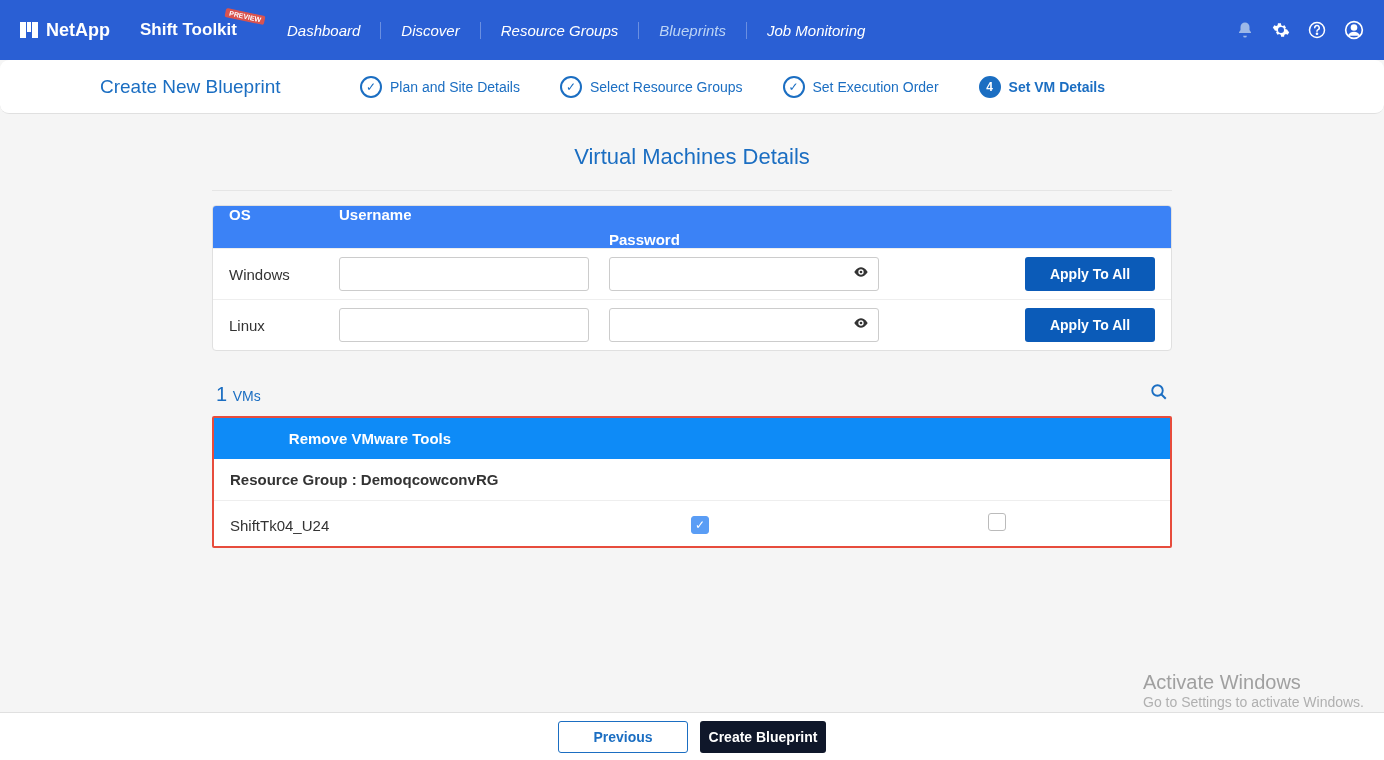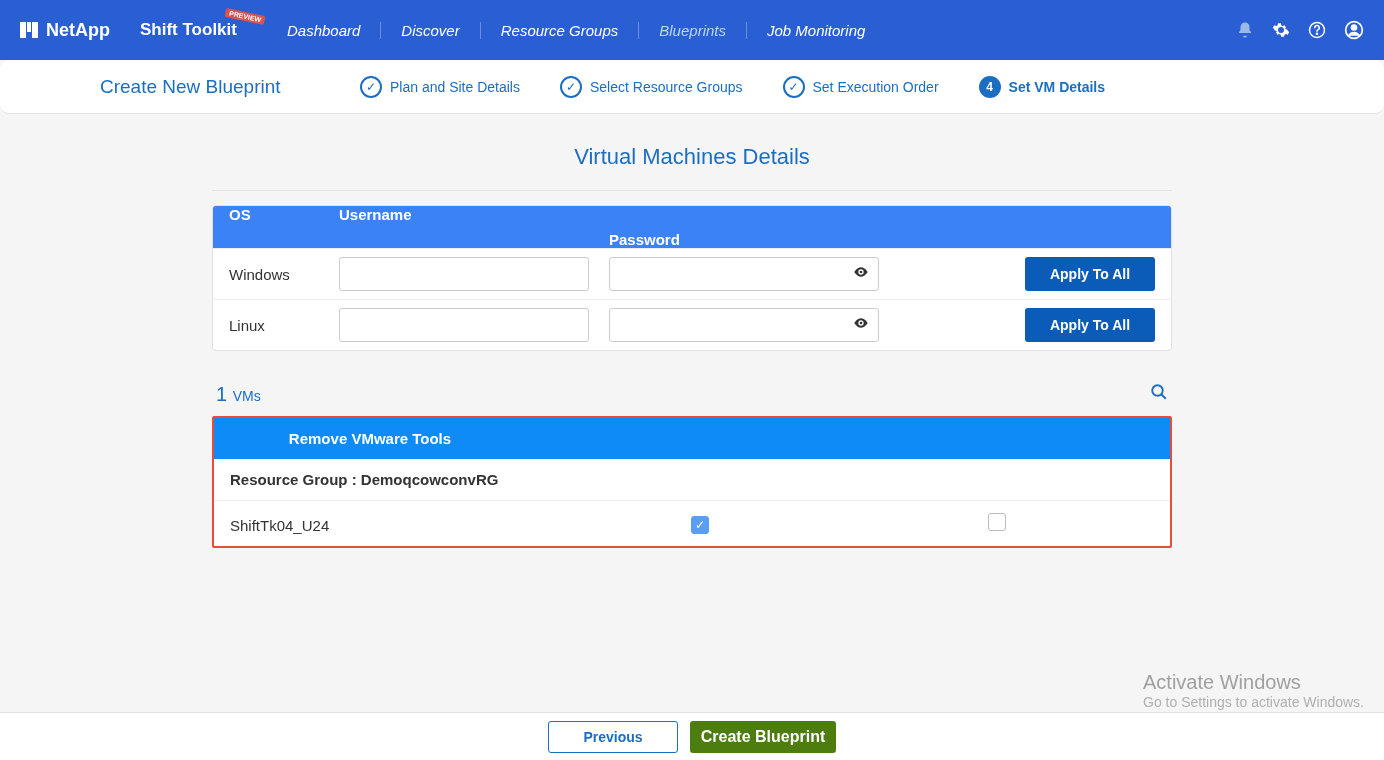--- a/index.html
+++ b/index.html
@@ -64,21 +64,21 @@
 .vm-group-row { background: #fff; padding: 12px 16px; font-weight: 600; font-size: 15px; border-bottom: 1px solid #eee; }
 .vm-data-row { background: #fff; display: flex; align-items: flex-end; padding: 12px 16px; font-size: 15px; }
 .vm-data-row .vm-name { width: 330px; }
 .vm-data-row .vm-remove { width: 280px; text-align: center; }
 .vm-data-row .vm-override { flex: 1; text-align: center; }
 .checkbox { width: 18px; height: 18px; border: 1.5px solid #bbb; border-radius: 3px; display: inline-flex; align-items: center; justify-content: center; }
 .checkbox.checked { background: #5a9df5; border-color: #5a9df5; color: #fff; font-size: 12px; }
 
 .footer { position: fixed; bottom: 0; left: 0; right: 0; background: #fff; border-top: 1px solid #e0e0e0; height: 48px; display: flex; align-items: center; justify-content: center; gap: 12px; }
 .btn-prev { background: #fff; color: #1b6ec2; border: 1.5px solid #1b6ec2; width: 130px; height: 32px; font-size: 14px; font-weight: 600; border-radius: 3px; cursor: pointer; }
-.btn-create { background: #4d7c0f; color: #fff; border: none; width: 146px; height: 32px; font-size: 16px; font-weight: 600; border-radius: 3px; cursor: pointer; }
+.btn-create { background: #0f172a; color: #fff; border: none; width: 126px; height: 32px; font-size: 14px; font-weight: 600; border-radius: 3px; cursor: pointer; }
 
 .watermark { position: fixed; right: 20px; bottom: 50px; color: #b0b0b0; font-size: 14px; text-align: left; pointer-events: none; }
 .watermark .wm-title { font-size: 20px; color: #a0a0a0; }
 </style>
 </head>
 <body>
 
 <div class="header">
   <div class="brand">
     <span class="brand-icon">

